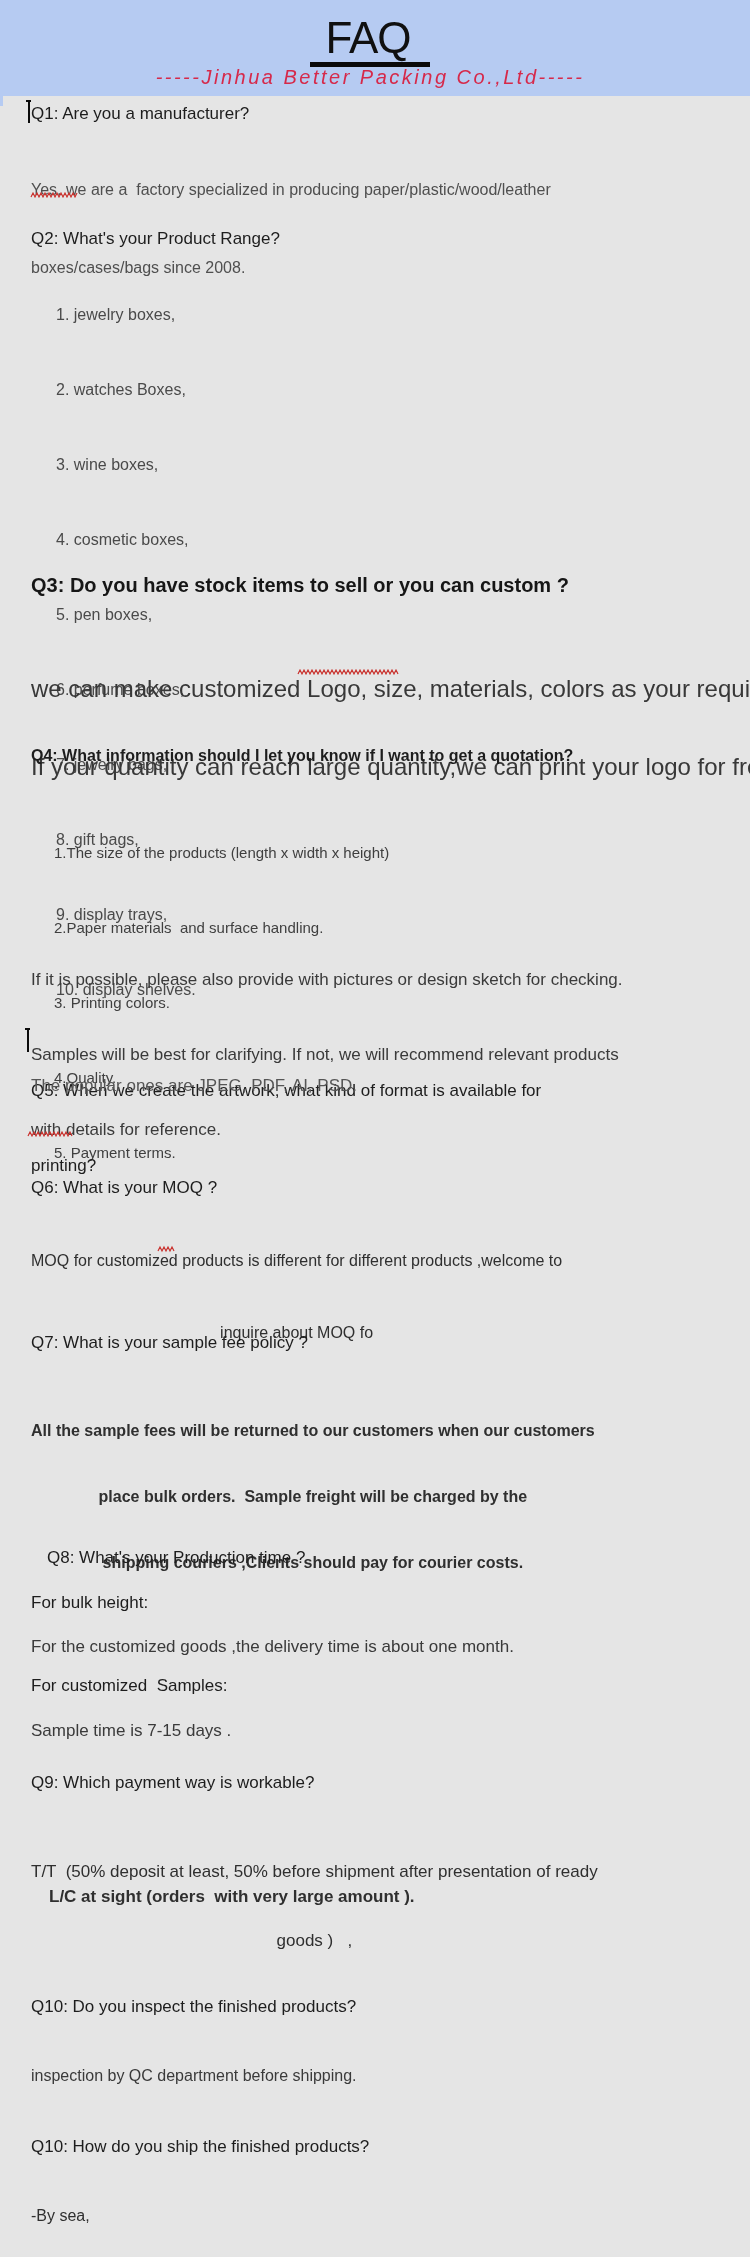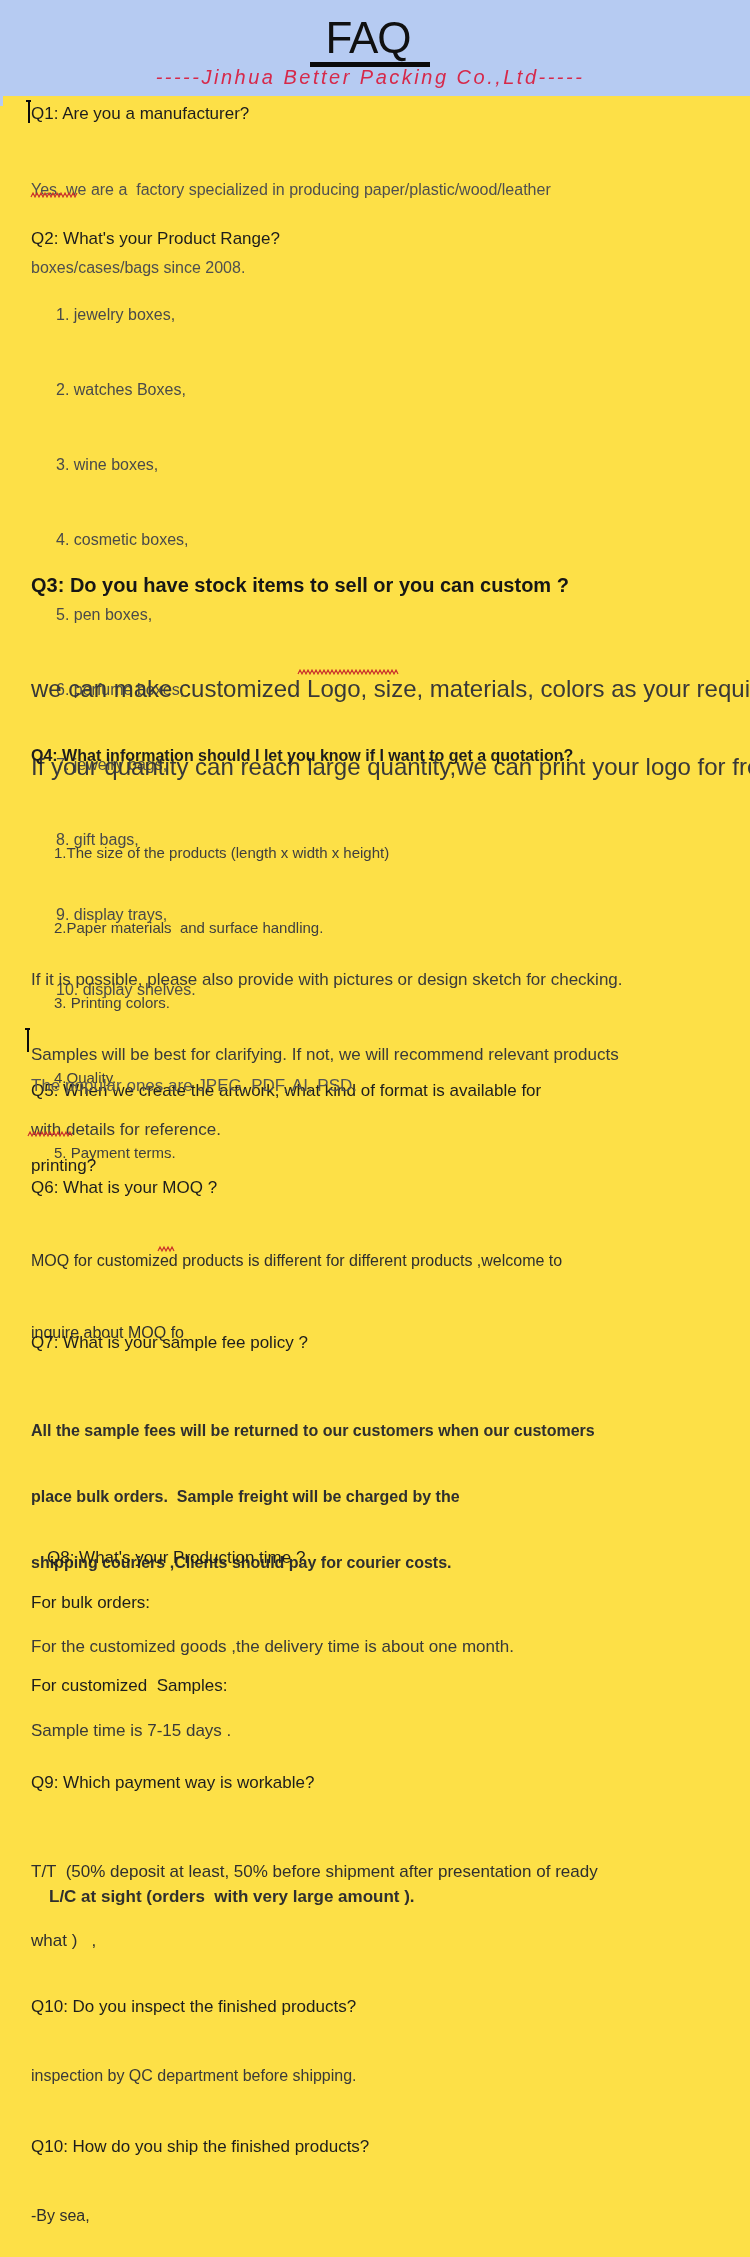--- a/index.html
+++ b/index.html
@@ -1,33 +1,33 @@
 <!DOCTYPE html>
 <html style="--band: #b6cbf2; --accent: #d6294a;"><head>
 <meta charset="utf-8">
 <style>
   html,body{margin:0;padding:0;background:#ffffff;}
-  #page{position:relative;width:750px;height:2257px;background:#fde047;overflow:hidden;
+  #page{position:relative;width:750px;height:2257px;background:#e5e5e5;overflow:hidden;
         font-family:"Liberation Sans", sans-serif;}
   .abs{position:absolute;white-space:pre;}
   .band{position:absolute;left:0;top:0;width:750px;height:96px;background:var(--band,#b6cbf2);}
   .band-tail{position:absolute;left:0;top:96px;width:3px;height:10px;background:var(--band,#b6cbf2);}
   .faq-title{position:absolute;left:0;top:13px;width:750px;text-align:center;padding-right:14px;
              box-sizing:border-box;font-size:44px;letter-spacing:-1px;color:#101010;}
   .title-underline{position:absolute;left:310px;top:62px;width:120px;height:5px;background:#0a0a0a;}
   .company{position:absolute;left:0;top:66px;width:750px;text-align:center;padding-right:10px;
            box-sizing:border-box;font-style:italic;font-size:20px;letter-spacing:2.5px;
            color:var(--accent,#d6294a);}
   .q{font-weight:normal;color:#1d1d1d;font-size:17px;}
   .q-big{font-weight:bold;color:#161616;font-size:20px;}
   .q-sm{font-weight:bold;color:#1d1d1d;font-size:16px;}
   .ans{color:#4f4f4f;font-size:16px;line-height:26px;}
   .ans-lg{color:#383838;font-size:24px;line-height:26px;}
   .ans-md{color:#3a3a3a;font-size:17px;line-height:25px;}
-  .ans-dk{color:#2f2f2f;font-size:16px;line-height:22px;}
+  .ans-dk{color:#2f2f2f;font-size:16px;line-height:22px;text-align:center;}
   .list{color:#4a4a4a;font-size:16px;line-height:25px;}
   .list-sm{color:#3f3f3f;font-size:15px;line-height:25px;}
   .caret{position:absolute;width:2px;background:#0b0b0b;}
   .caret:before{content:"";position:absolute;left:-2px;top:0;width:5px;height:2px;background:#0b0b0b;}
   svg.squiggle{position:absolute;overflow:visible;}
 </style>
 </head>
 <body>
 
 <div id="page">
@@ -105,29 +105,29 @@
     </svg>
 
   <div class="abs q" style="left:31px;top:1333px;">Q7: What is your sample fee policy ?</div>
   <div class="abs ans-dk" style="left:31px;top:1376px;font-weight:bold;">
     <div>All the sample fees will be returned to our customers when our customers</div>
     <div>place bulk orders.  Sample freight will be charged by the</div>
     <div>shipping couriers ,Clients should pay for courier costs.</div>
   </div>
 
   <div class="abs q" style="left:47px;top:1548px;text-align:right;">Q8: What's your Production time ?</div>
-  <div class="abs q" style="left:31px;top:1593px;">For bulk orders:</div>
+  <div class="abs q" style="left:31px;top:1593px;">For bulk height:</div>
   <div class="abs ans-md" style="left:31px;top:1634px;">For the customized goods ,the delivery time is about one month.</div>
   <div class="abs q" style="left:31px;top:1676px;">For customized  Samples:</div>
   <div class="abs ans-md" style="left:31px;top:1718px;">Sample time is 7-15 days .</div>
 
   <div class="abs q" style="left:31px;top:1773px;">Q9: Which payment way is workable?</div>
   <div class="abs ans-dk" style="left:31px;top:1814px;font-size:17px;line-height:23px;">
     <div>T/T  (50% deposit at least, 50% before shipment after presentation of ready</div>
-    <div>what )   ,</div>
+    <div>goods )   ,</div>
   </div>
   <div class="abs ans-dk" style="left:49px;top:1886px;font-size:17px;font-weight:bold;">L/C at sight (orders  with very large amount ).</div>
 
   <div class="abs q" style="left:31px;top:1997px;">Q10: Do you inspect the finished products?</div>
   <div class="abs ans-md" style="left:31px;top:2018px;font-size:16px;line-height:23px;">
     <div>inspection by QC department before shipping.</div>
   </div>
 
   <div class="abs q" style="left:31px;top:2137px;">Q10: How do you ship the finished products?</div>
   <div class="abs ans-dk" style="left:31px;top:2158px;line-height:23px;">

